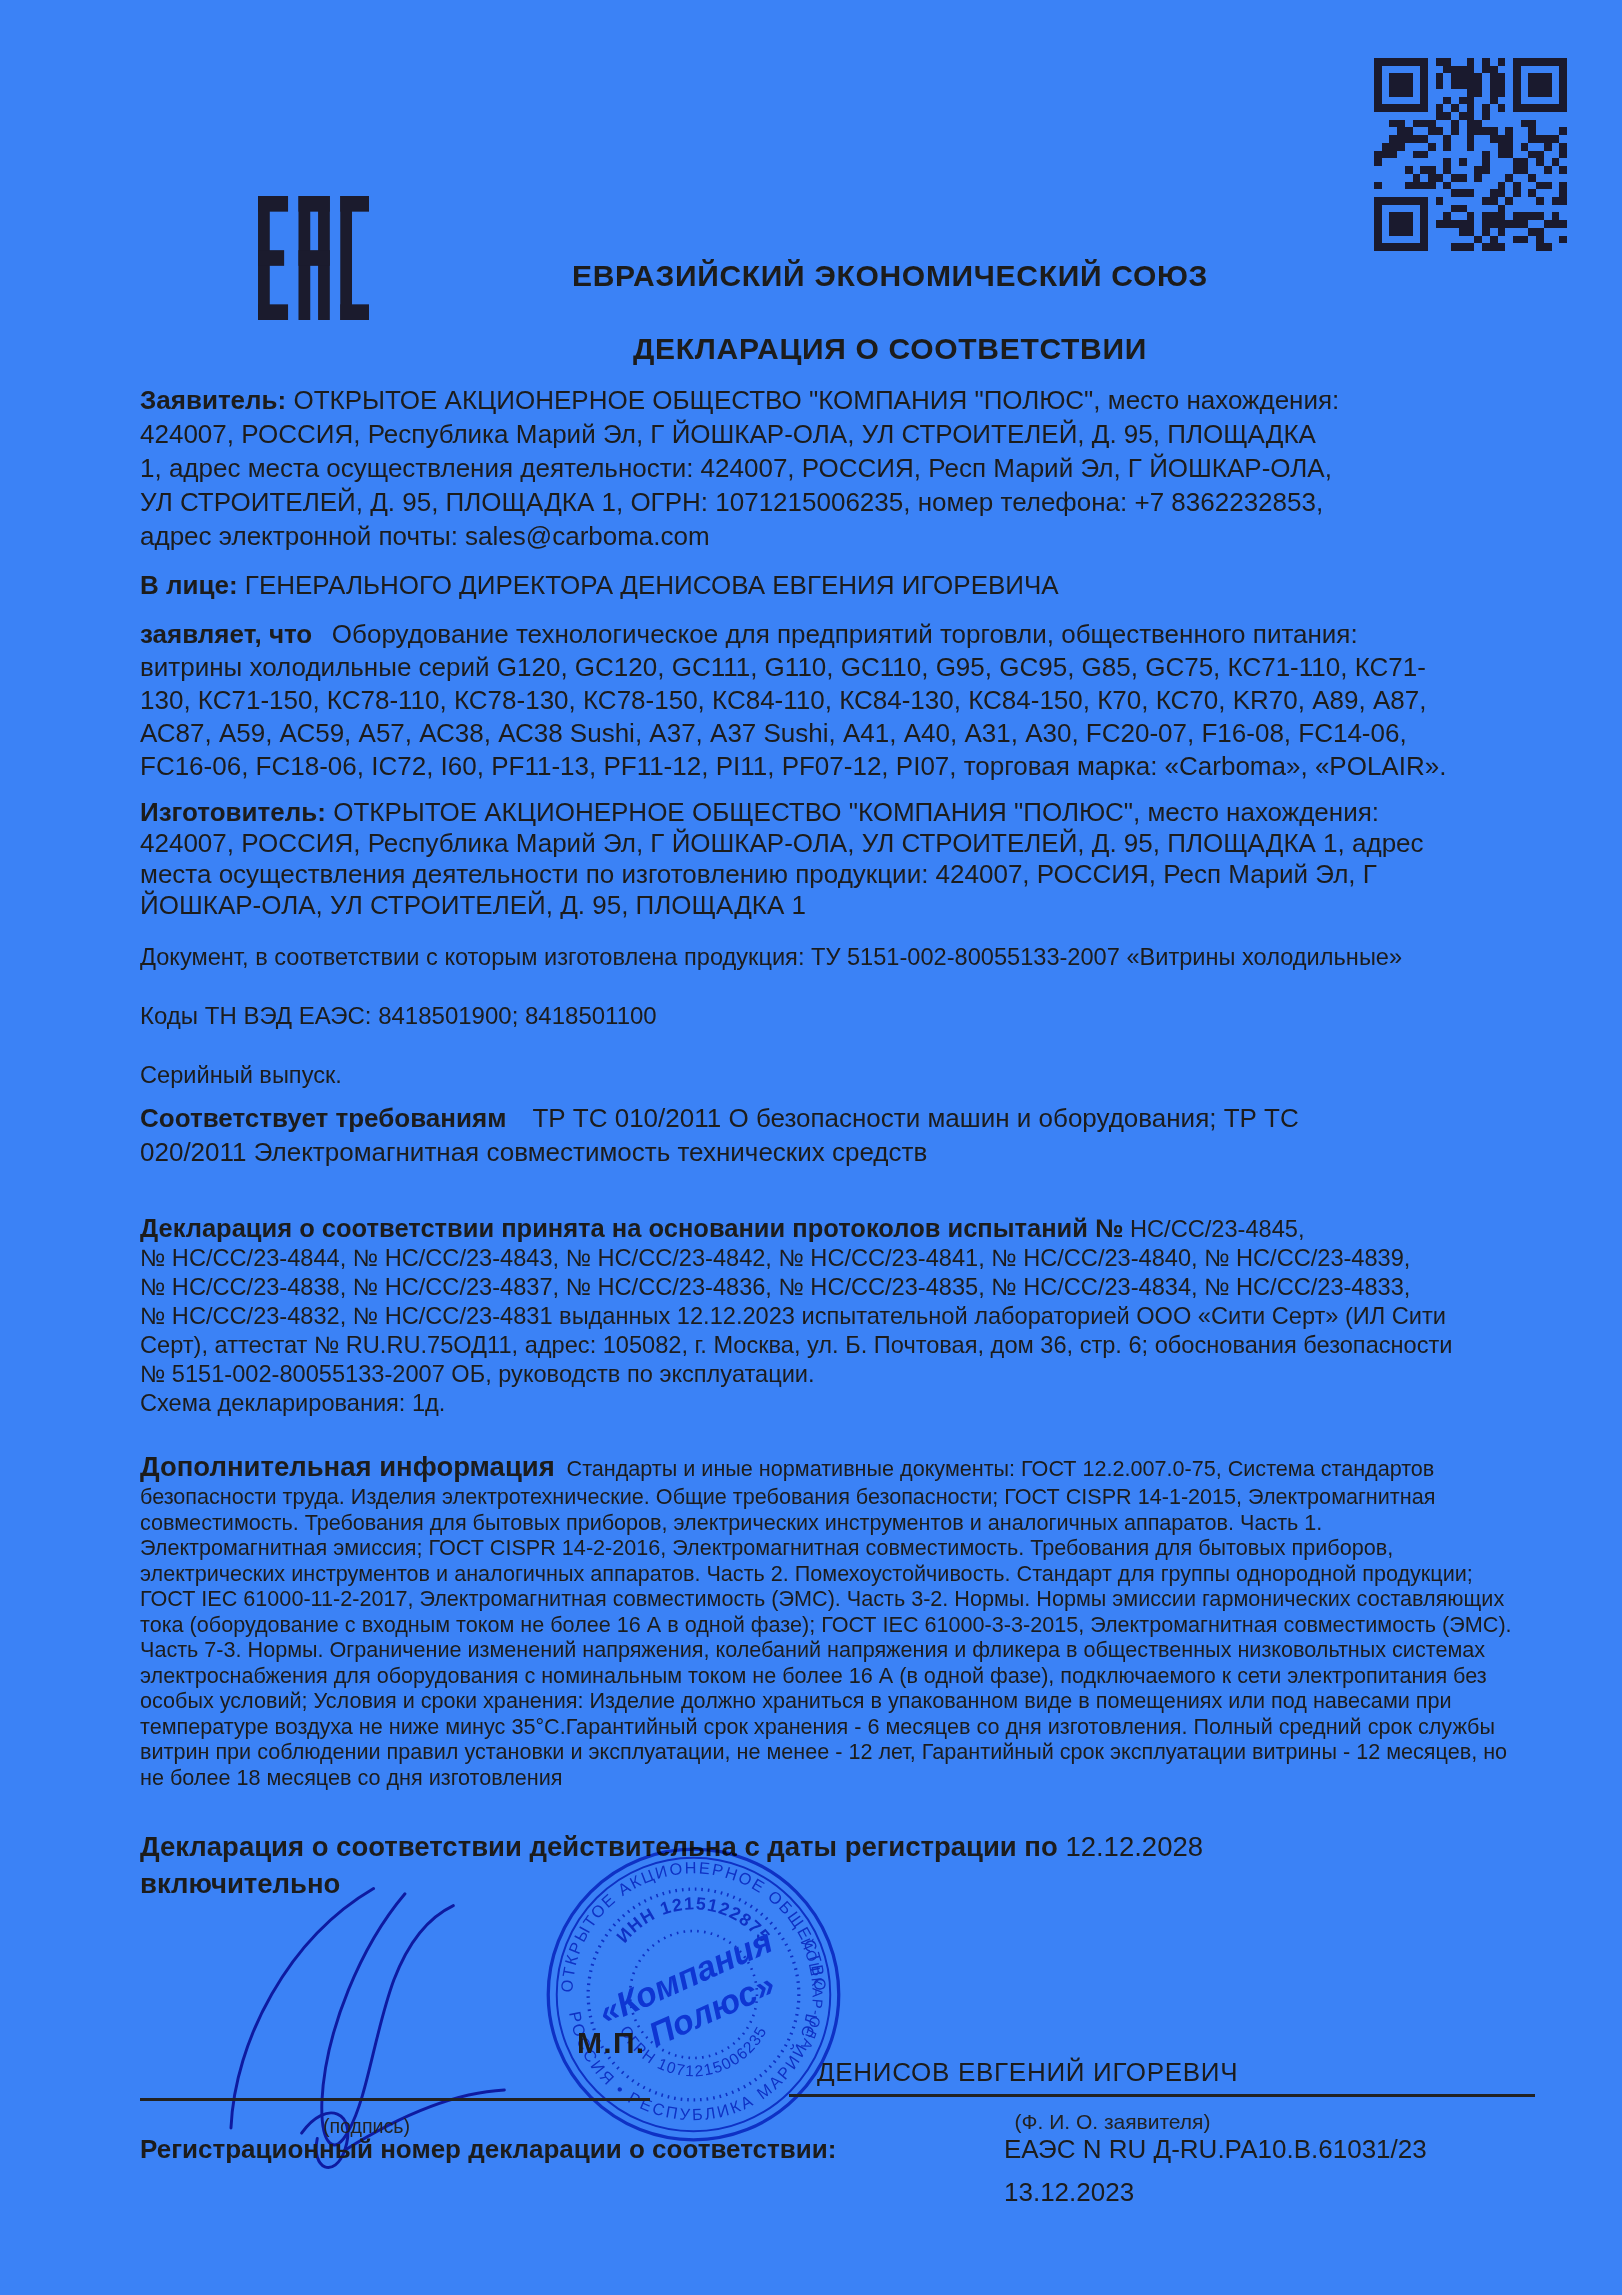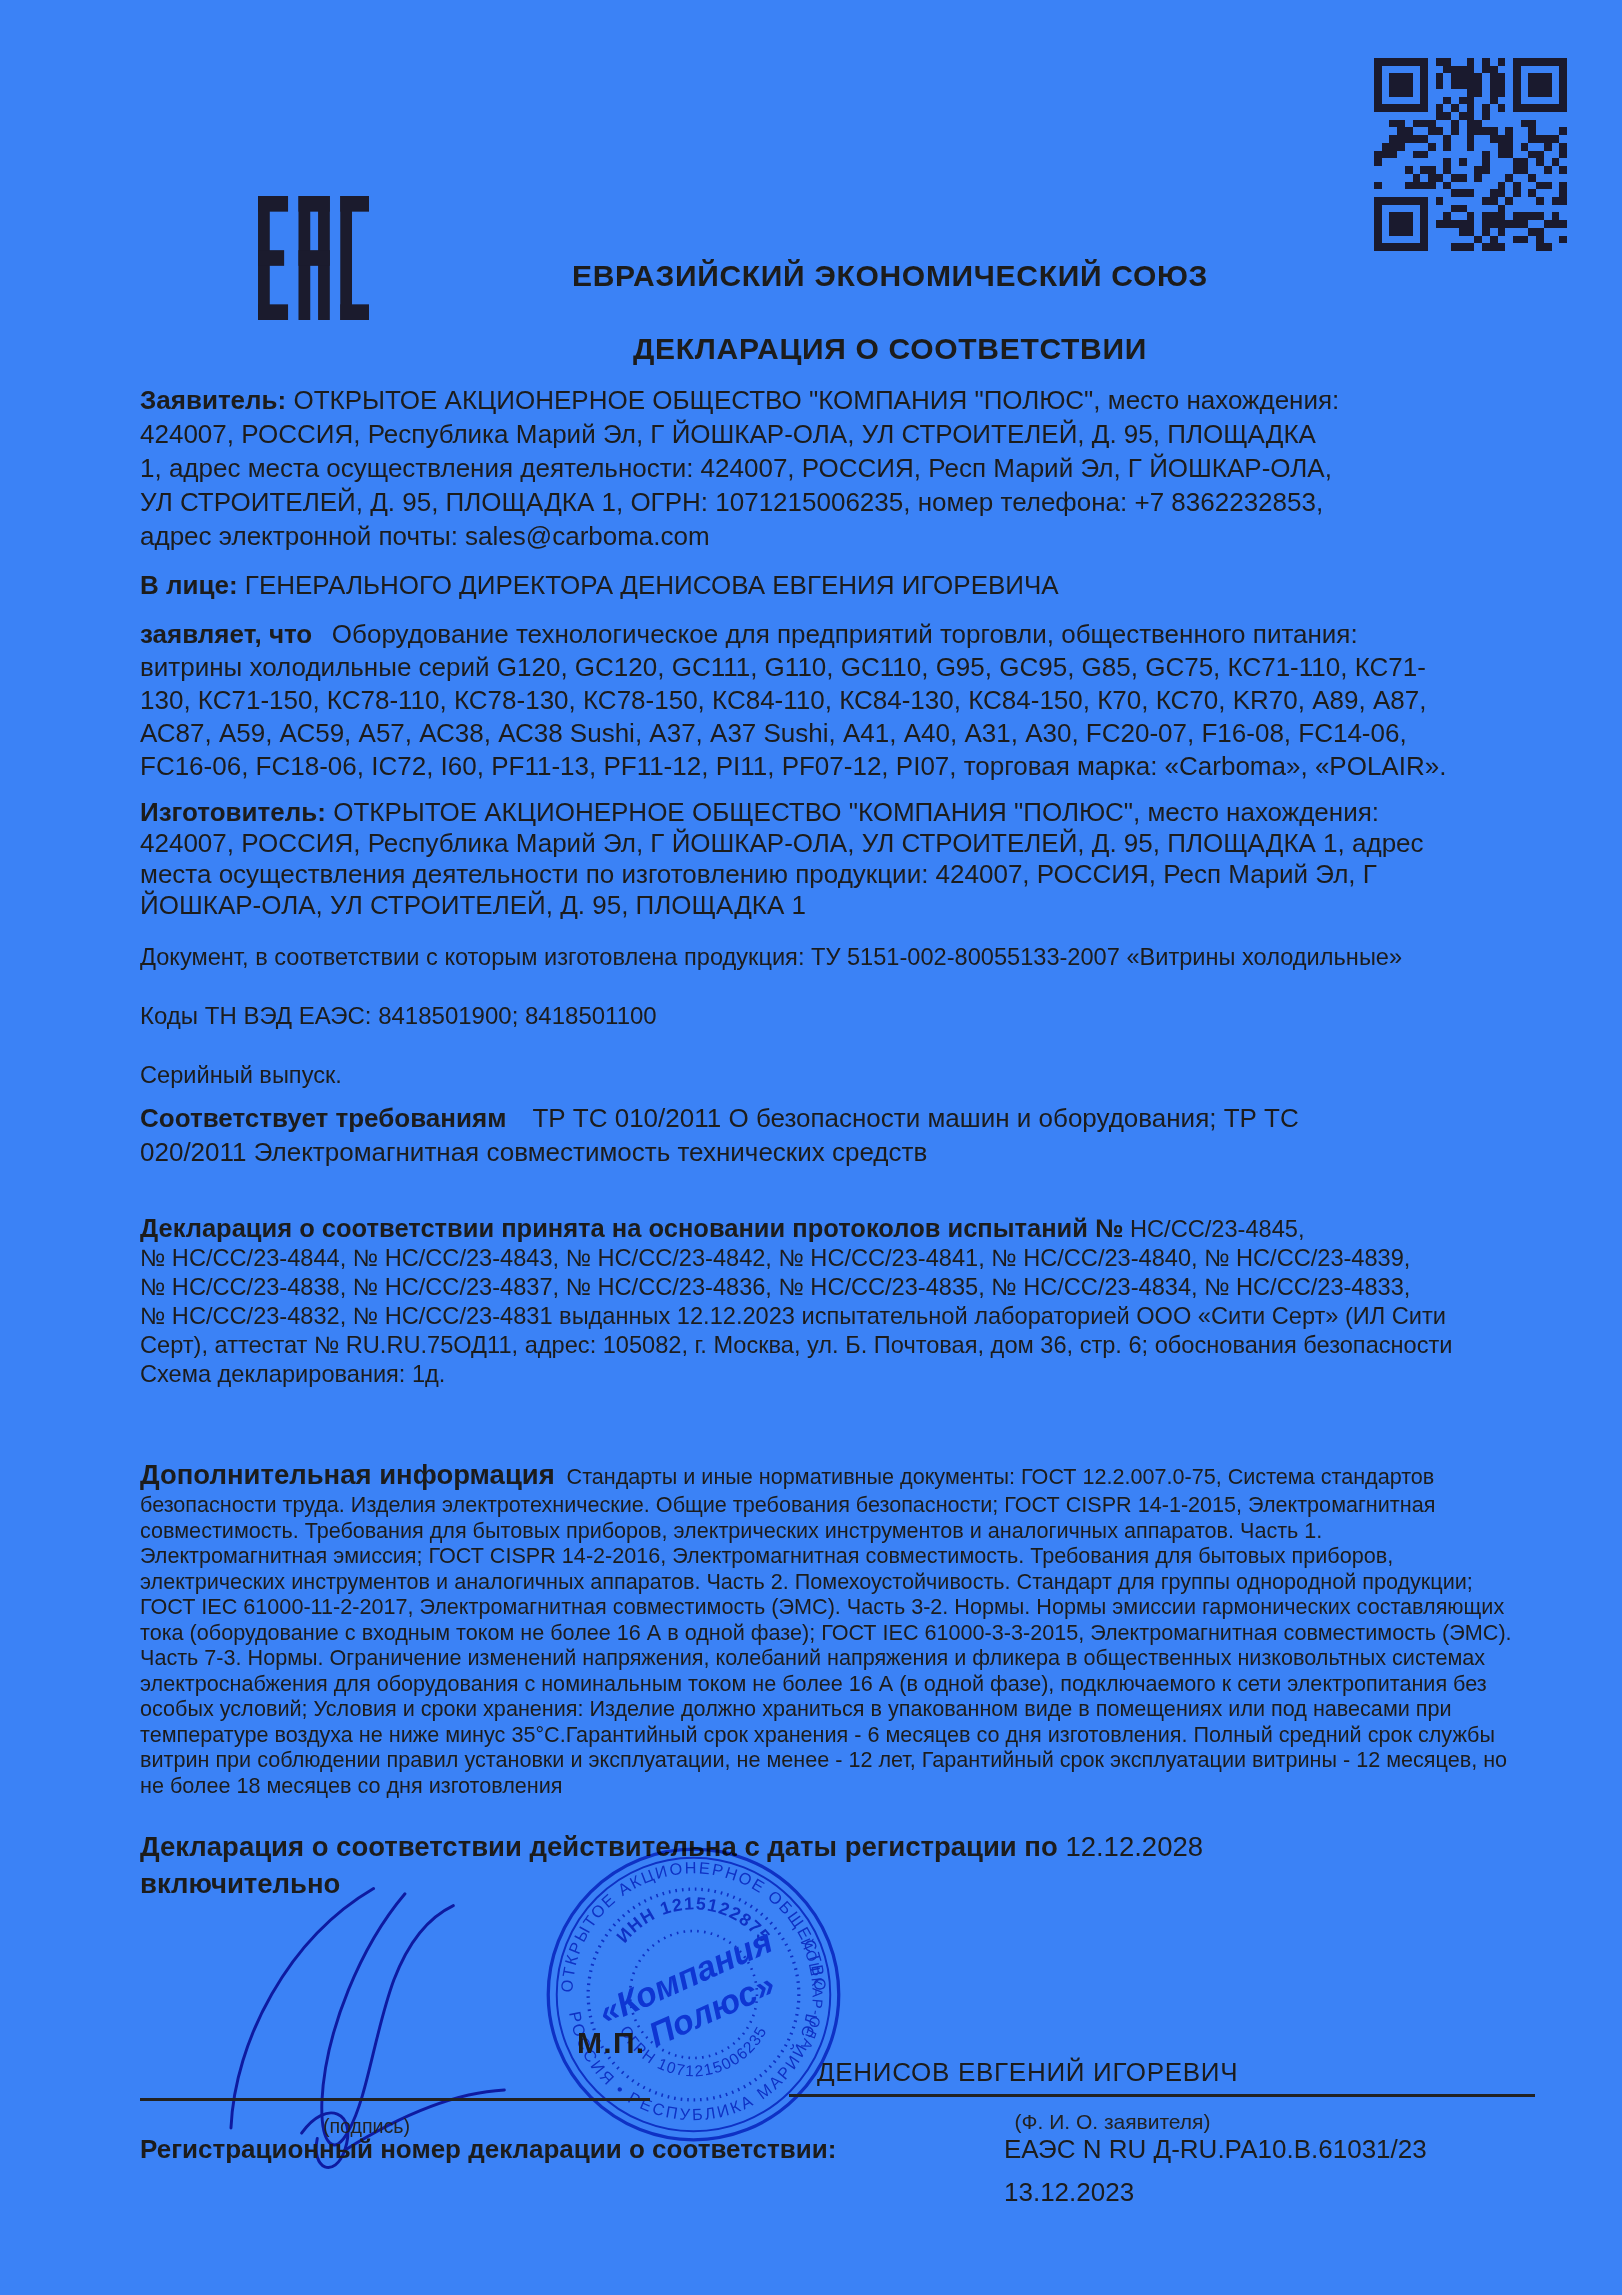--- a/index.html
+++ b/index.html
@@ -5,21 +5,21 @@
   html,body{margin:0;padding:0;background:#777;}
   .page{position:relative;width:1623px;height:2295px;background:#3b82f6;overflow:hidden;
         font-family:"Liberation Sans","DejaVu Sans",sans-serif;color:#1c1c1c;}
   .abs{position:absolute;}
   .nw{white-space:nowrap;}
   .b{font-weight:bold;}
   .fs40{font-size:26px;line-height:34px;}
   .fs42{font-size:27.5px;line-height:37px;}
   .fs37{font-size:24px;line-height:30px;}
   .fs36{font-size:23.6px;line-height:30px;}
-  .fs33{font-size:21.6px;line-height:25.5px;margin-top:8px;}
+  .fs33{font-size:21.6px;line-height:25.5px;}
   .fs30{font-size:19.6px;line-height:22px;}
   .declares-lines{line-height:33px;}
   .manu-lines{line-height:31px;}
   .basis-lines{line-height:29px;}
   .addl-head{font-size:27.5px;}
   .gap18{margin-right:11.8px;}
   .gap30{margin-right:19.6px;}
   .gap40{margin-right:26px;}
   .title-wrap{left:399px;top:259px;width:982px;text-align:center;}
   .title{font-size:30px;font-weight:bold;letter-spacing:0.7px;}
@@ -401,20 +401,21 @@
     <div><span class="b gap40">Соответствует требованиям</span><span>ТР ТС 010/2011 О безопасности машин и оборудования; ТР ТС</span></div>
     <div>020/2011 Электромагнитная совместимость технических средств</div>
   </div>
 
   <div class="abs fs36 nw basis-lines" style="left:140px;top:1214px;width:1400px;">
     <div><span class="b" style="font-size:25.5px;">Декларация о соответствии принята на основании протоколов испытаний №</span><span> НС/СС/23-4845,</span></div>
     <div>№ НС/СС/23-4844, № НС/СС/23-4843, № НС/СС/23-4842, № НС/СС/23-4841, № НС/СС/23-4840, № НС/СС/23-4839,</div>
     <div>№ НС/СС/23-4838, № НС/СС/23-4837, № НС/СС/23-4836, № НС/СС/23-4835, № НС/СС/23-4834, № НС/СС/23-4833,</div>
     <div>№ НС/СС/23-4832, № НС/СС/23-4831 выданных 12.12.2023 испытательной лабораторией ООО «Сити Серт» (ИЛ Сити</div>
     <div>Серт), аттестат № RU.RU.75ОД11, адрес: 105082, г. Москва, ул. Б. Почтовая, дом 36, стр. 6; обоснования безопасности</div>
+    <div>№ 5151-002-80055133-2007 ОБ, руководств по эксплуатации.</div>
     <div>Схема декларирования: 1д.</div>
   </div>
 
   <div class="abs fs33 nw" style="left:140px;top:1451px;width:1400px;">
     <div style="line-height:31px;"><span class="b addl-head gap18">Дополнительная информация</span><span>Стандарты и иные нормативные документы: ГОСТ 12.2.007.0-75, Система стандартов</span></div>
     <div>безопасности труда. Изделия электротехнические. Общие требования безопасности; ГОСТ CISPR 14-1-2015, Электромагнитная</div>
     <div>совместимость. Требования для бытовых приборов, электрических инструментов и аналогичных аппаратов. Часть 1.</div>
     <div>Электромагнитная эмиссия; ГОСТ CISPR 14-2-2016, Электромагнитная совместимость. Требования для бытовых приборов,</div>
     <div>электрических инструментов и аналогичных аппаратов. Часть 2. Помехоустойчивость. Стандарт для группы однородной продукции;</div>
     <div>ГОСТ IEC 61000-11-2-2017, Электромагнитная совместимость (ЭМС). Часть 3-2. Нормы. Нормы эмиссии гармонических составляющих</div>

